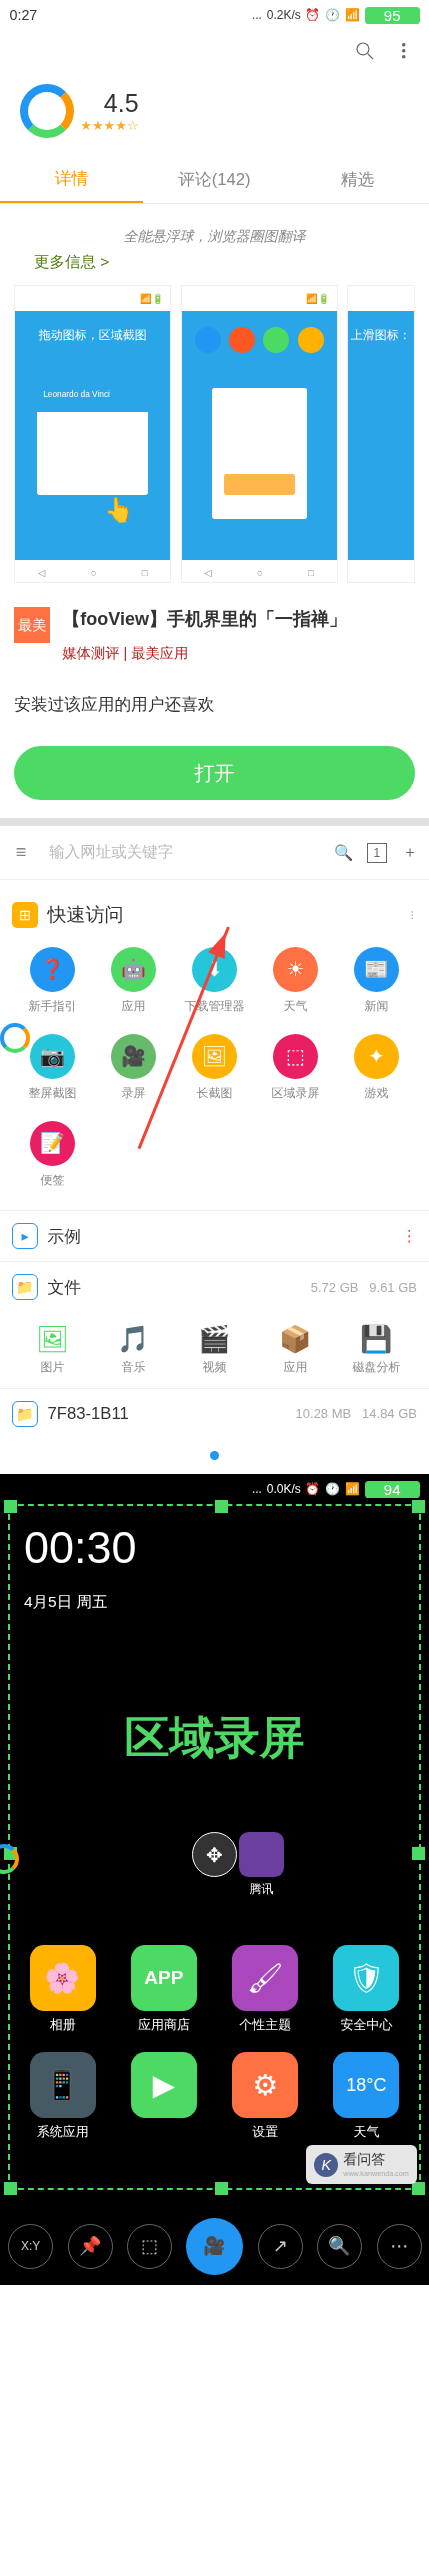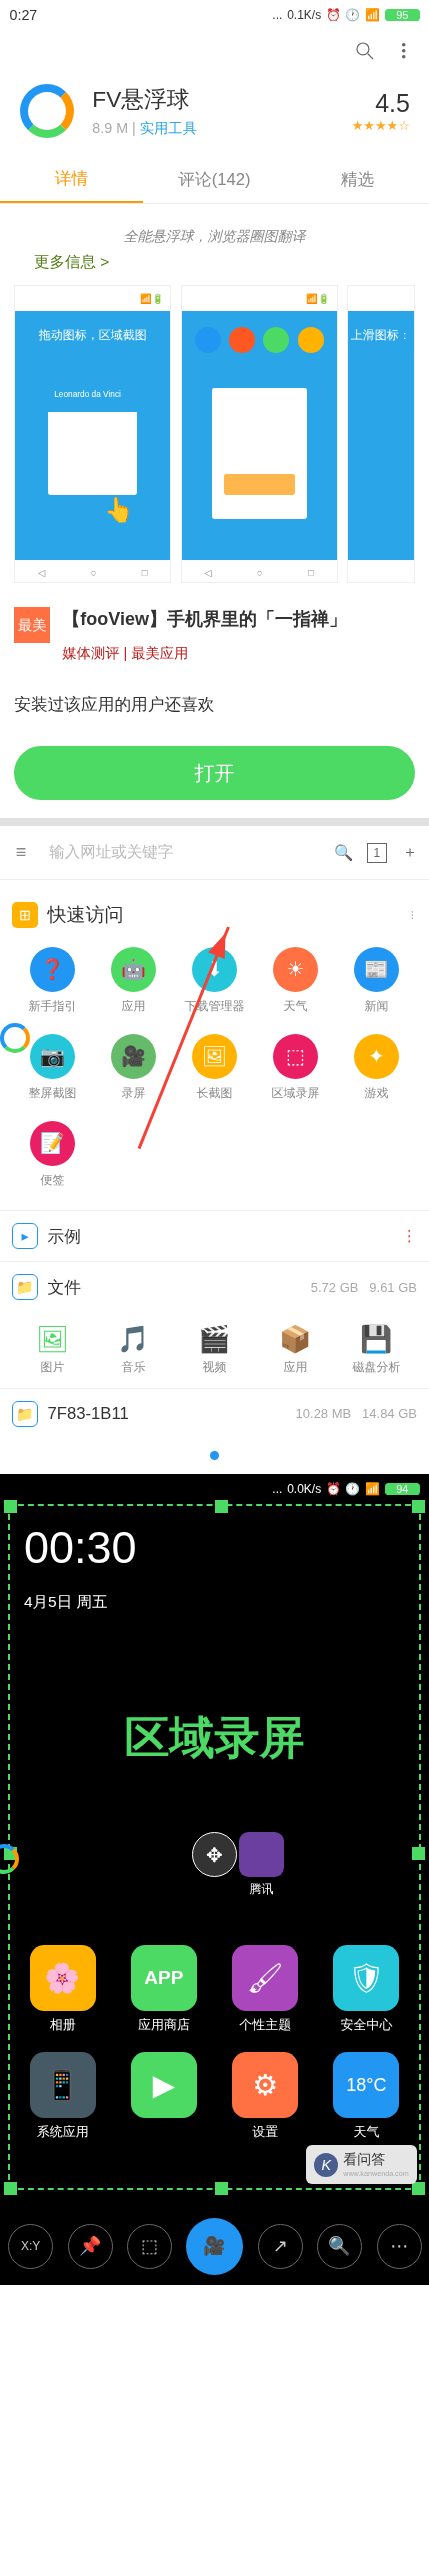--- a/index.html
+++ b/index.html
@@ -1,20 +1,20 @@
 <!DOCTYPE html>
 <html style="font-size:9.5px"><head>
 <meta charset="utf-8">
 <style>
 *{margin:0;padding:0;box-sizing:border-box;font-family:sans-serif}
 body{background:#fff;width:429px}
 .statusbar{height:30px;background:#fff;display:flex;align-items:center;padding:0 9.5px;font-size:14.3px;color:#333}
 .sb-time{flex:1}
 .sb-icons{display:flex;gap:4.8px;align-items:center;font-size:12px}
-.sb-batt{background:#4cd964;border-radius:3.6px;padding:0 11px;font-size:11px;color:#fff}
+.sb-batt{background:#4cd964;border-radius:3.6px;padding:0 19px;font-size:15px;color:#fff}
 .appbar{height:42px;display:flex;align-items:center;justify-content:flex-end;padding:0 14.3px;gap:18px}
 .appbar svg{width:21.5px;height:21.5px;stroke:#666;fill:none;stroke-width:2}
 .hero{display:flex;padding:6px 14.3px 12px;align-items:center}
 .appicon{width:66px;height:66px;border-radius:12px;display:flex;align-items:center;justify-content:center;background:#fff}
 .ring{width:54px;height:54px;border-radius:50%;border:8.3px solid #2196f3;border-right-color:#ff9800;border-bottom-color:#4cd964}
 .appmeta{flex:1;padding-left:12px}
 .appname{font-size:22.7px;color:#333}
 .appsub{color:#aaa;font-size:14.3px;margin-top:4.8px}
 .appsub a{color:#2aa6e8}
 .rating{text-align:right;padding-right:4.8px}
@@ -24,21 +24,21 @@
 .tab{flex:1;display:flex;align-items:center;justify-content:center;font-size:16.7px;color:#888}
 .tab.active{color:#ff9800;border-bottom:2.4px solid #ff9800}
 .desc{text-align:center;padding:24px 18px 6px;color:#888;font-size:14px;font-style:italic}
 .more{text-align:left;padding:0 34px 12px;color:#4d7c0f;font-size:15.5px}
 .shots{display:flex;gap:9.5px;padding:0 14.3px;overflow:hidden}
 .shot{width:167px;height:298px;background:#fff;border:0.6px solid #eee}
 .shot-top{height:25px;display:flex;align-items:center;justify-content:flex-end;padding:0 6px;color:#888;font-size:9.5px}
 .shot-mid{background:#2aa6e8;height:249px;position:relative;display:flex;align-items:center;justify-content:center}
 .shot-nav{height:24px;display:flex;align-items:center;justify-content:space-around;color:#888}
 .sh-title{position:absolute;top:15.5px;color:#fff;font-size:12px;width:100%;text-align:center}
-.sh-card{width:89px;height:119px;background:#fff;border-radius:2.4px;position:relative}
+.sh-card{width:111px;height:119px;background:#fff;border-radius:2.4px;position:relative}
 .sh-card-h{background:#2aa6e8;height:36px;display:flex;align-items:center;padding:0 6px;color:#fff;font-size:8.3px}
 .sh-bullets{position:absolute;top:15.5px;left:0;right:0;display:flex;justify-content:center;gap:8.3px}
 .sh-bullets div{width:26px;height:26px;border-radius:50%}
 .sh-card2{width:95px;height:131px;background:#fff;border-radius:2.4px;position:relative;margin-top:36px}
 .sh-orange{position:absolute;bottom:24px;left:12px;right:12px;height:21.5px;background:#ffb74d;border-radius:2.4px}
 .article{display:flex;padding:24px 14.3px 6px;gap:12px}
 .article-badge{width:36px;height:36px;background:#ff7043;color:#fff;font-size:14.3px;display:flex;align-items:center;justify-content:center;flex-direction:column;line-height:1}
 .article-txt h3{font-size:18px;color:#333}
 .article-txt p{color:#b91c1c;font-size:14.3px;margin-top:13px}
 .reco{padding:24px 14.3px;font-size:16.7px;color:#333}
@@ -95,21 +95,21 @@
 .wm-s{font-size:7.2px;color:#aaa}
 .dots-r{color:#f44336;font-size:15.5px}
 </style>
 </head>
 <body>
 
 <div class="statusbar">
   <div class="sb-time">0:27</div>
   <div class="sb-icons">
     <span>...</span>
-      <span>0.1K/s</span>
+      <span>0.2K/s</span>
       <span>⏰</span>
       <span>🕐</span>
       <span>📶</span>
     <span class="sb-batt">95</span>
   </div>
 </div>
 <div class="appbar">
   <svg viewBox="0 0 36 36" width="21.5" height="21.5">
       <circle cx="15" cy="15" r="10"></circle>
       <line x1="23" y1="23" x2="32" y2="32"></line>
@@ -117,26 +117,20 @@
   <svg viewBox="0 0 36 36" width="21.5" height="21.5">
       <circle cx="18" cy="8" r="2" fill="#666"></circle>
       <circle cx="18" cy="18" r="2" fill="#666"></circle>
       <circle cx="18" cy="28" r="2" fill="#666"></circle>
     </svg>
 </div>
 <div class="hero">
   <div class="appicon">
       <div class="ring"></div>
     </div>
-  <div class="appmeta">
-    <div class="appname">FV悬浮球</div>
-    <div class="appsub">
-      <span>8.9 M</span> <span>|</span> <a>实用工具</a>
-    </div>
-  </div>
   <div class="rating">
     <div class="rating-n">4.5</div>
     <div class="stars">★★★★☆</div>
   </div>
 </div>
 <div class="tabs">
   <div class="tab active">详情</div>
   <div class="tab">评论(142)</div>
   <div class="tab">精选</div>
 </div>

